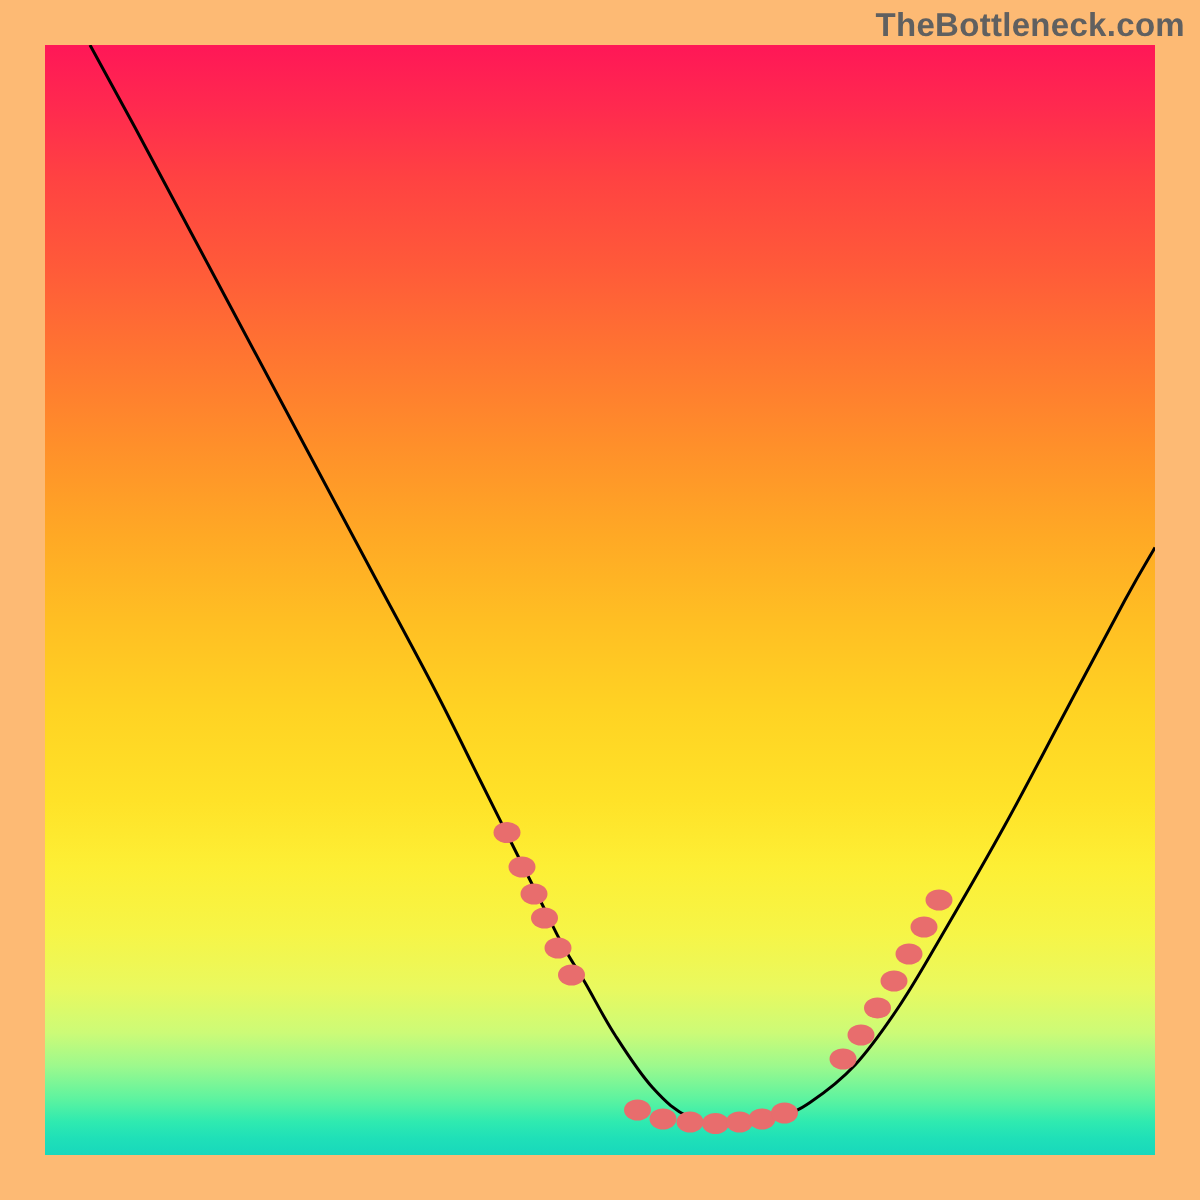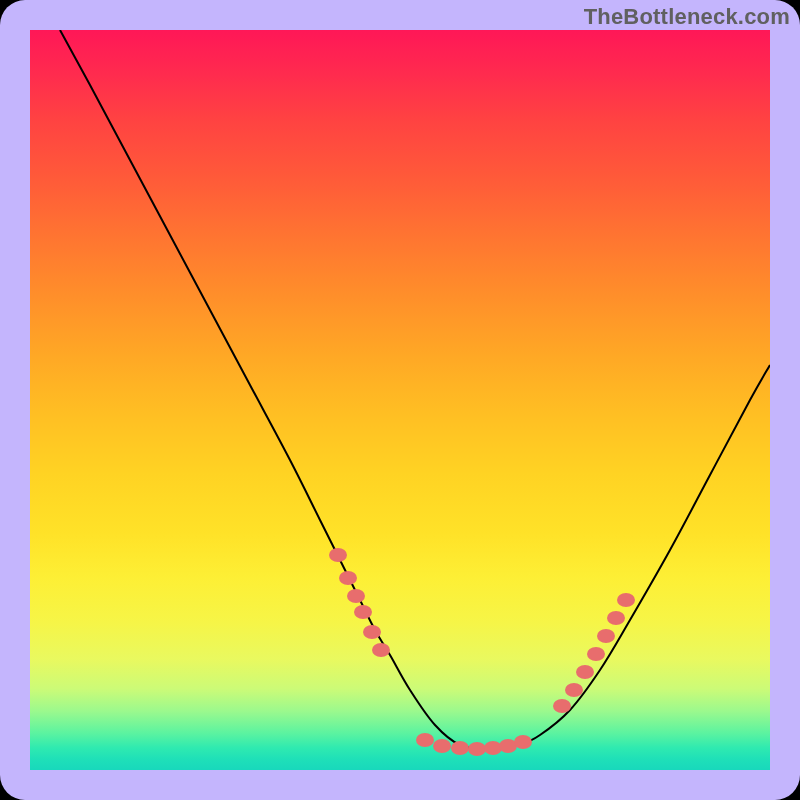--- a/index.html
+++ b/index.html
@@ -1,22 +1,21 @@
 <!DOCTYPE html>
 <html><head>
 <meta charset="utf-8">
 <style>
   * { margin: 0; padding: 0; box-sizing: border-box; }
   html, body { width: 800px; height: 800px; overflow: hidden; background: #000; }
   .stage {
     position: relative;
     width: 800px;
     height: 800px;
-    background: #c4b5fd;
-    border-radius: 25px;
+    background: #fdba74;
   }
   .watermark {
     position: absolute;
     top: 4px;
     right: 10px;
     font-family: Arial, Helvetica, sans-serif;
     font-size: 22px;
     font-weight: 600;
     color: #606060;
     letter-spacing: 0.2px;

